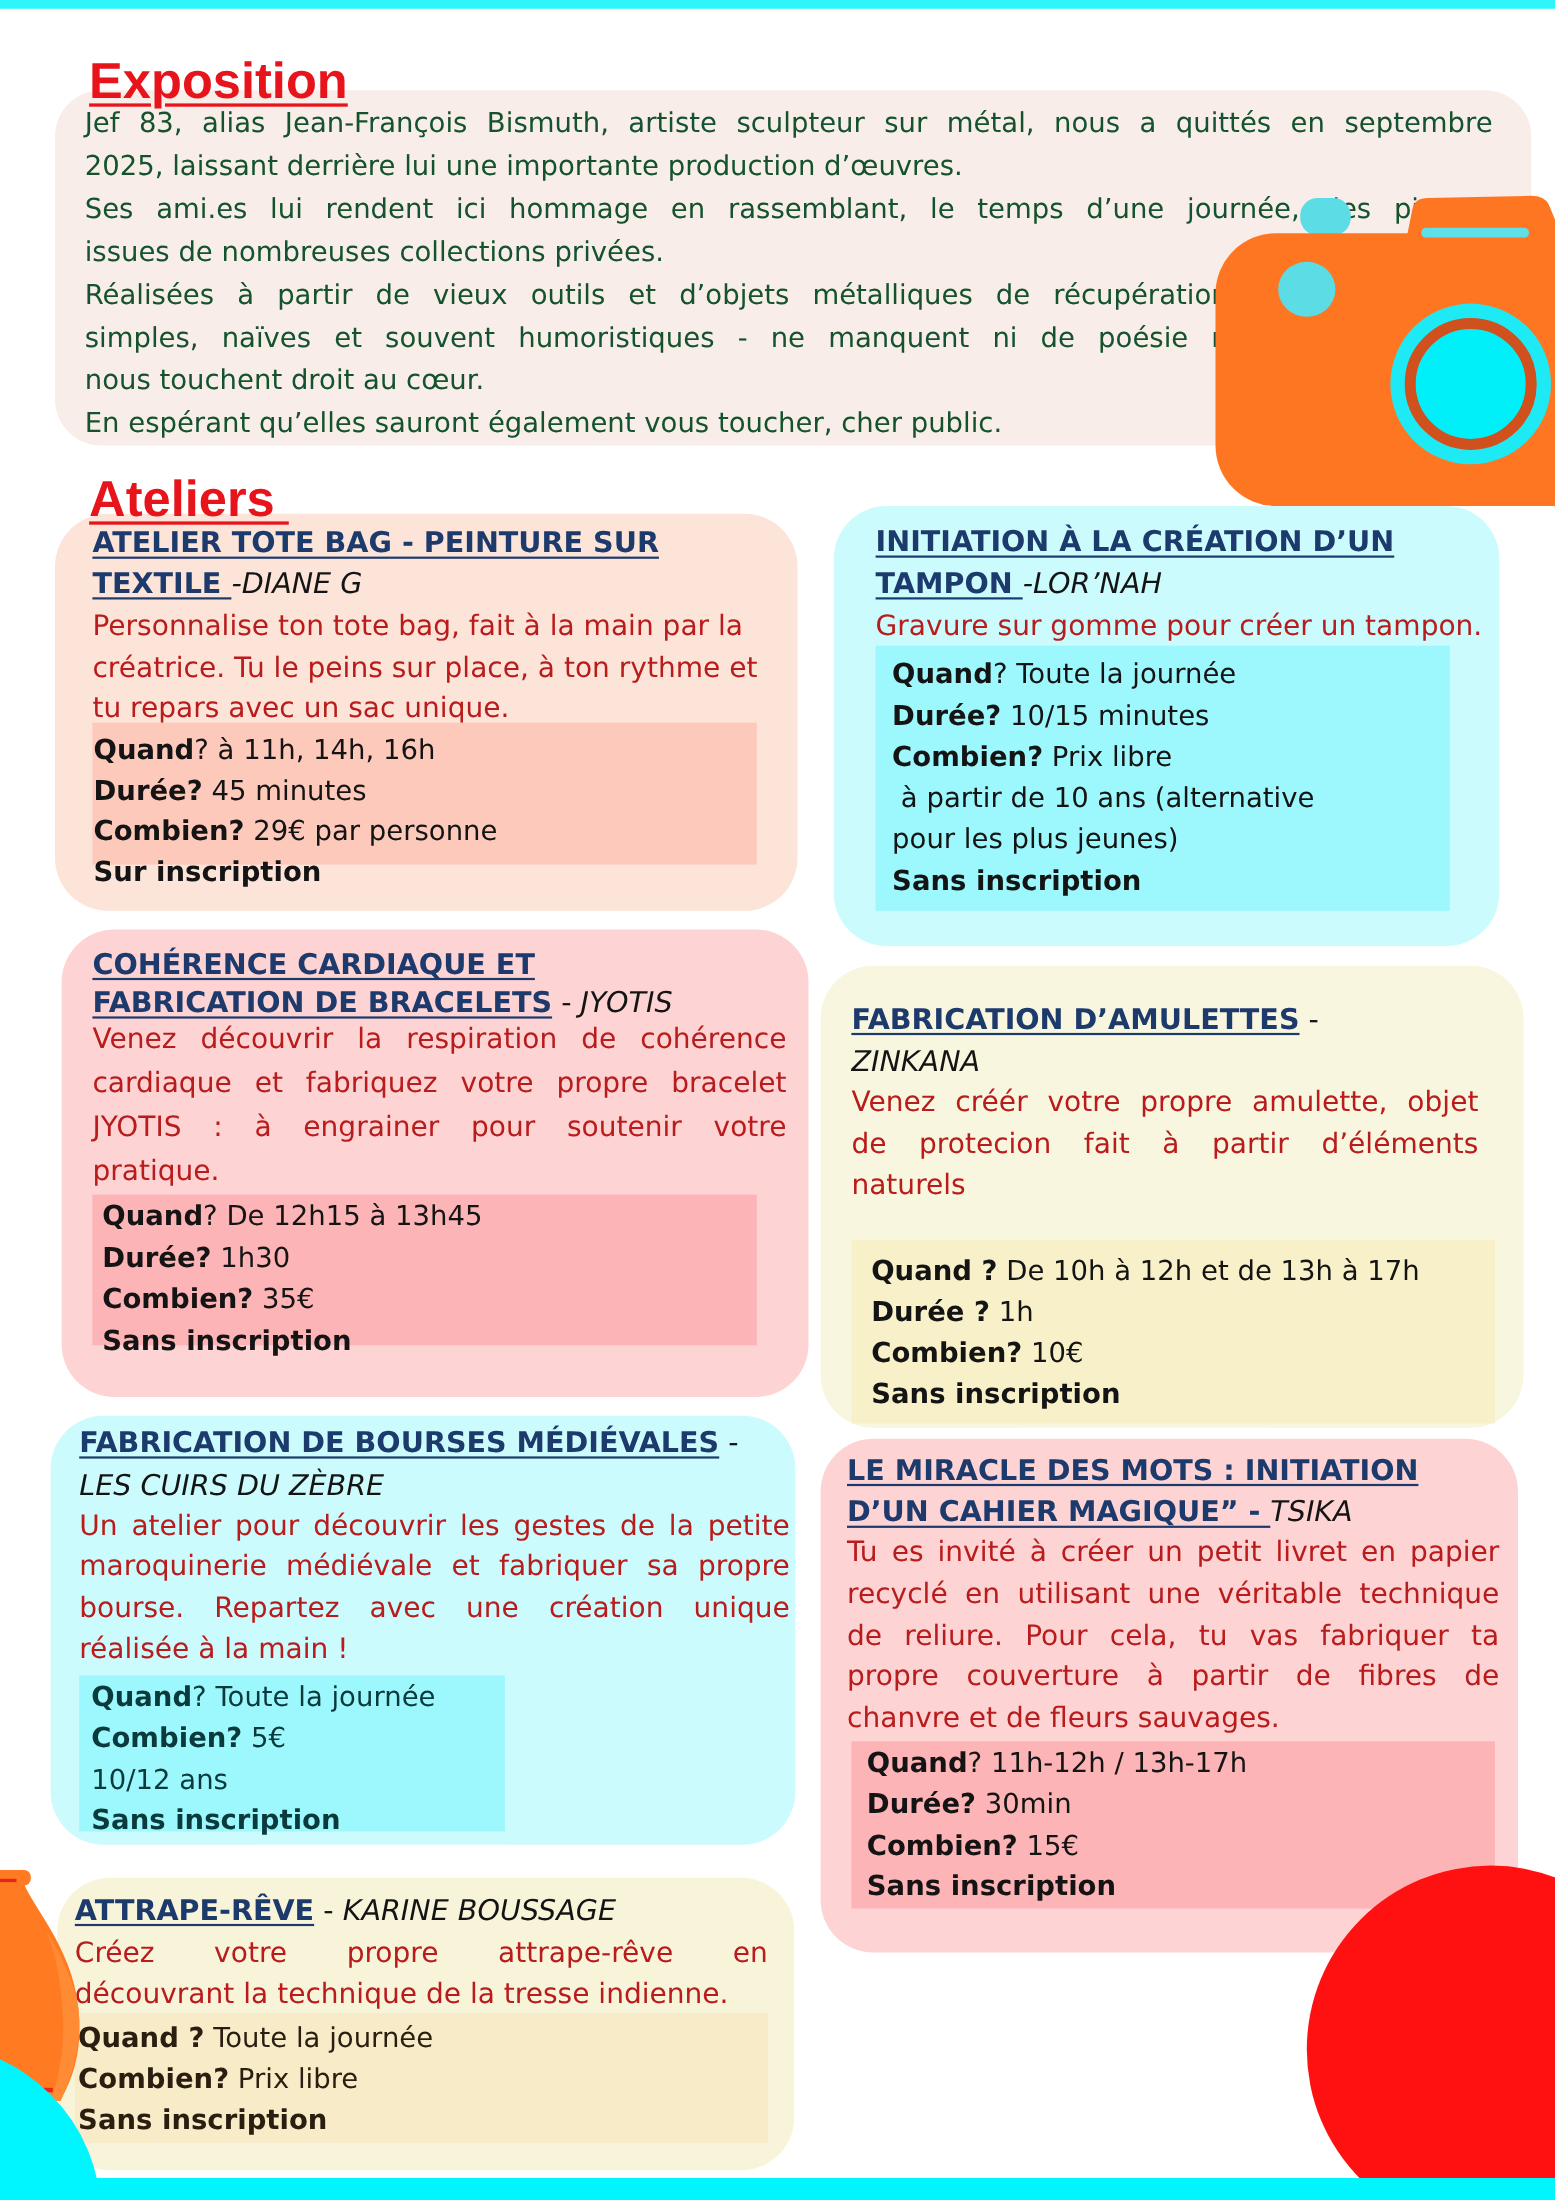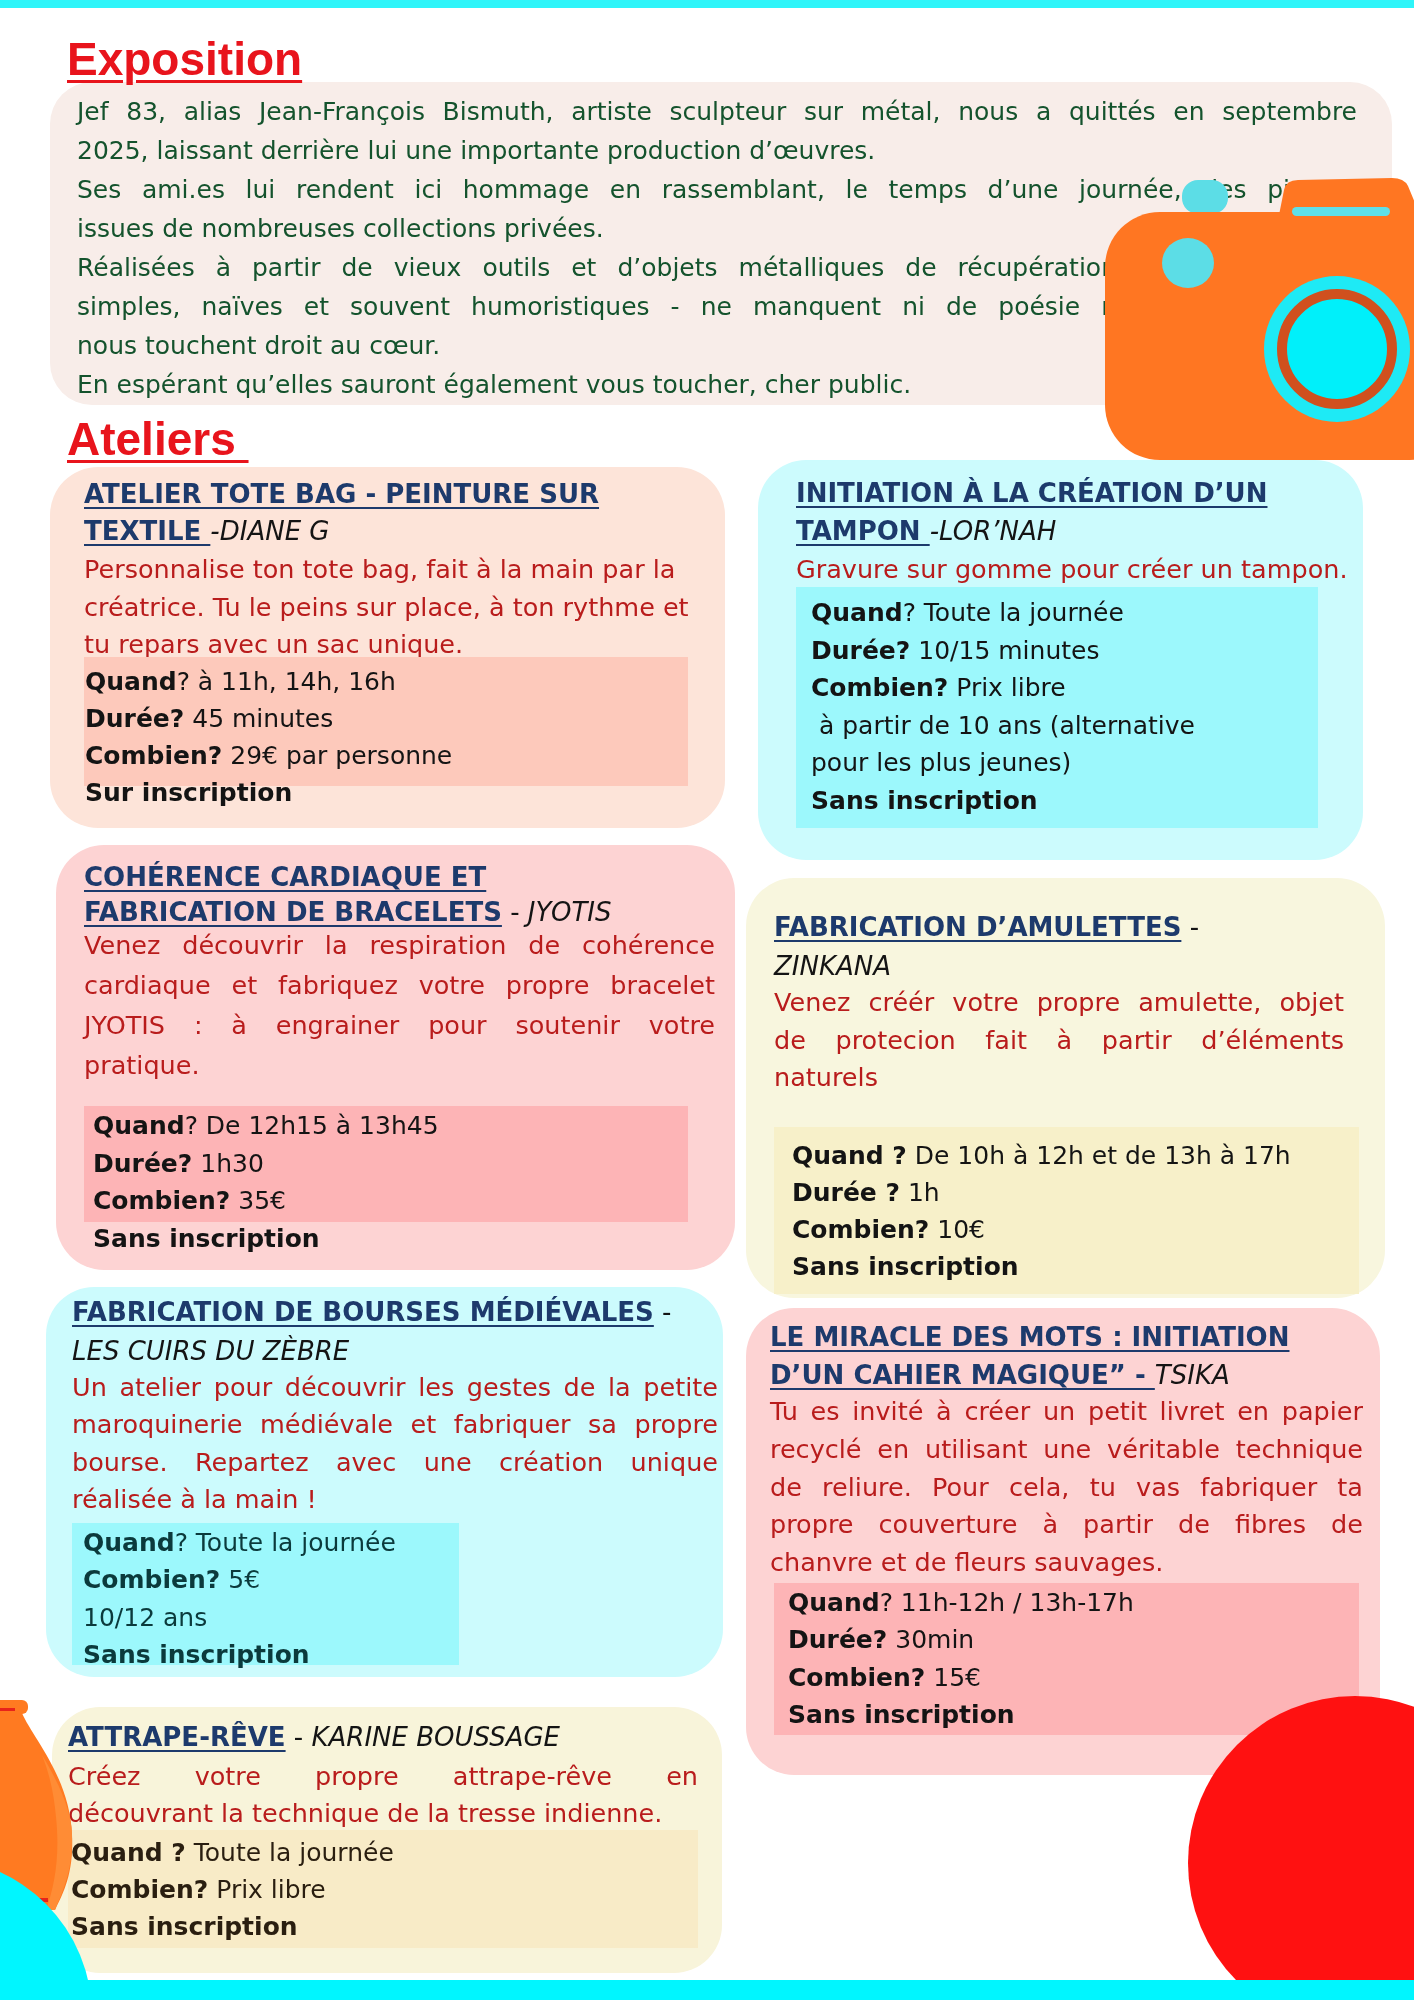--- a/index.html
+++ b/index.html
@@ -5,21 +5,21 @@
   html, body { margin:0; padding:0; background:#ffffff; }
   #page {
     position:relative; width:1414px; height:2000px; overflow:hidden;
     background:#ffffff; color:#141414;
     font-family:"DejaVu Sans", sans-serif;
   }
   .top-band { position:absolute; left:0; top:0; width:1414px; height:8px; background:var(--top-band,#2ef5f9); }
   .bottom-band { position:absolute; left:0; top:1980px; width:1414px; height:20px; background:var(--bottom-band,#00f6ff); z-index:20; }
 
   .section-title {
-    position:absolute; left:63px; margin:4px;
+    position:absolute; left:63px; margin:18px;
     font-family:"Liberation Sans", sans-serif; font-weight:bold;
     font-size:46px; line-height:50px; color:var(--title-red,#e8141c);
     text-decoration:underline; text-decoration-thickness:3px; text-underline-offset:5px;
     white-space:pre; z-index:3;
   }
   #expo-title { top:30px; }
   #ateliers-title { top:410px; }
 
   .expo-box { position:absolute; left:50px; top:82px; width:1342px; height:323px; border-radius:42px; background:var(--expo-bg,#f8ede9); z-index:1; }
   .expo-text { position:absolute; left:77px; top:92px; font-size:25px; line-height:39px; z-index:2; color:#14532d; }
@@ -51,21 +51,21 @@
   .c1 .c-info { left:34px; top:190px; width:604px; height:129px; padding:6px 0 0 1px; line-height:37px; background:var(--card-peach-info,#fdc9bb); }
 
   .c2 { left:758px; top:460px; width:605px; height:400px; background:var(--card-cyan,#ccfbfd); }
   .c2 .c-title { left:38px; top:14px; line-height:38px; }
   .c2 .c-desc { left:38px; top:91px; line-height:37.5px; width:565px; }
   .c2 .c-info { left:38px; top:127px; width:522px; height:241px; padding:7px 0 0 15px; line-height:37.5px; background:var(--card-cyan-info,#9cf8fc); }
 
   .c3 { left:56px; top:845px; width:679px; height:425px; background:var(--card-pink,#fdd3d3); }
   .c3 .c-title { left:28px; top:15px; line-height:35px; }
   .c3 .c-desc { left:28px; top:80px; line-height:40px; width:631px; }
-  .c3 .c-info { left:28px; top:261px; width:604px; height:116px; padding:1px 0 0 9px; line-height:37.7px; background:var(--card-pink-info,#fdb4b6); }
+  .c3 .c-info { left:28px; top:241px; width:604px; height:137px; padding:1px 0 0 9px; line-height:37.7px; background:var(--card-pink-info,#fdb4b6); }
 
   .c4 { left:746px; top:878px; width:639px; height:420px; background:var(--card-yellow,#f8f6de); }
   .c4 .c-title { left:28px; top:30px; line-height:39px; }
   .c4 .c-desc { left:28px; top:106px; line-height:37.5px; width:570px; }
   .c4 .c-info { left:28px; top:225px; width:585px; height:167px; padding:10px 0 0 18px; line-height:37px; background:var(--card-yellow-info,#f7f0c9);margin-top:24px; }
 
   .c5 { left:46px; top:1287px; width:677px; height:390px; background:var(--card-cyan,#cbfbfc); }
   .c5 .c-title { left:26px; top:6px; line-height:39px; }
   .c5 .c-desc { left:26px; top:82px; line-height:37.3px; width:646px; }
   .c5 .c-info { left:26px; top:236px; width:387px; height:142px; padding:1px 0 0 11px; line-height:37.3px; background:var(--card-cyan-info,#9bf7fc); color:#0b3a3c; }

